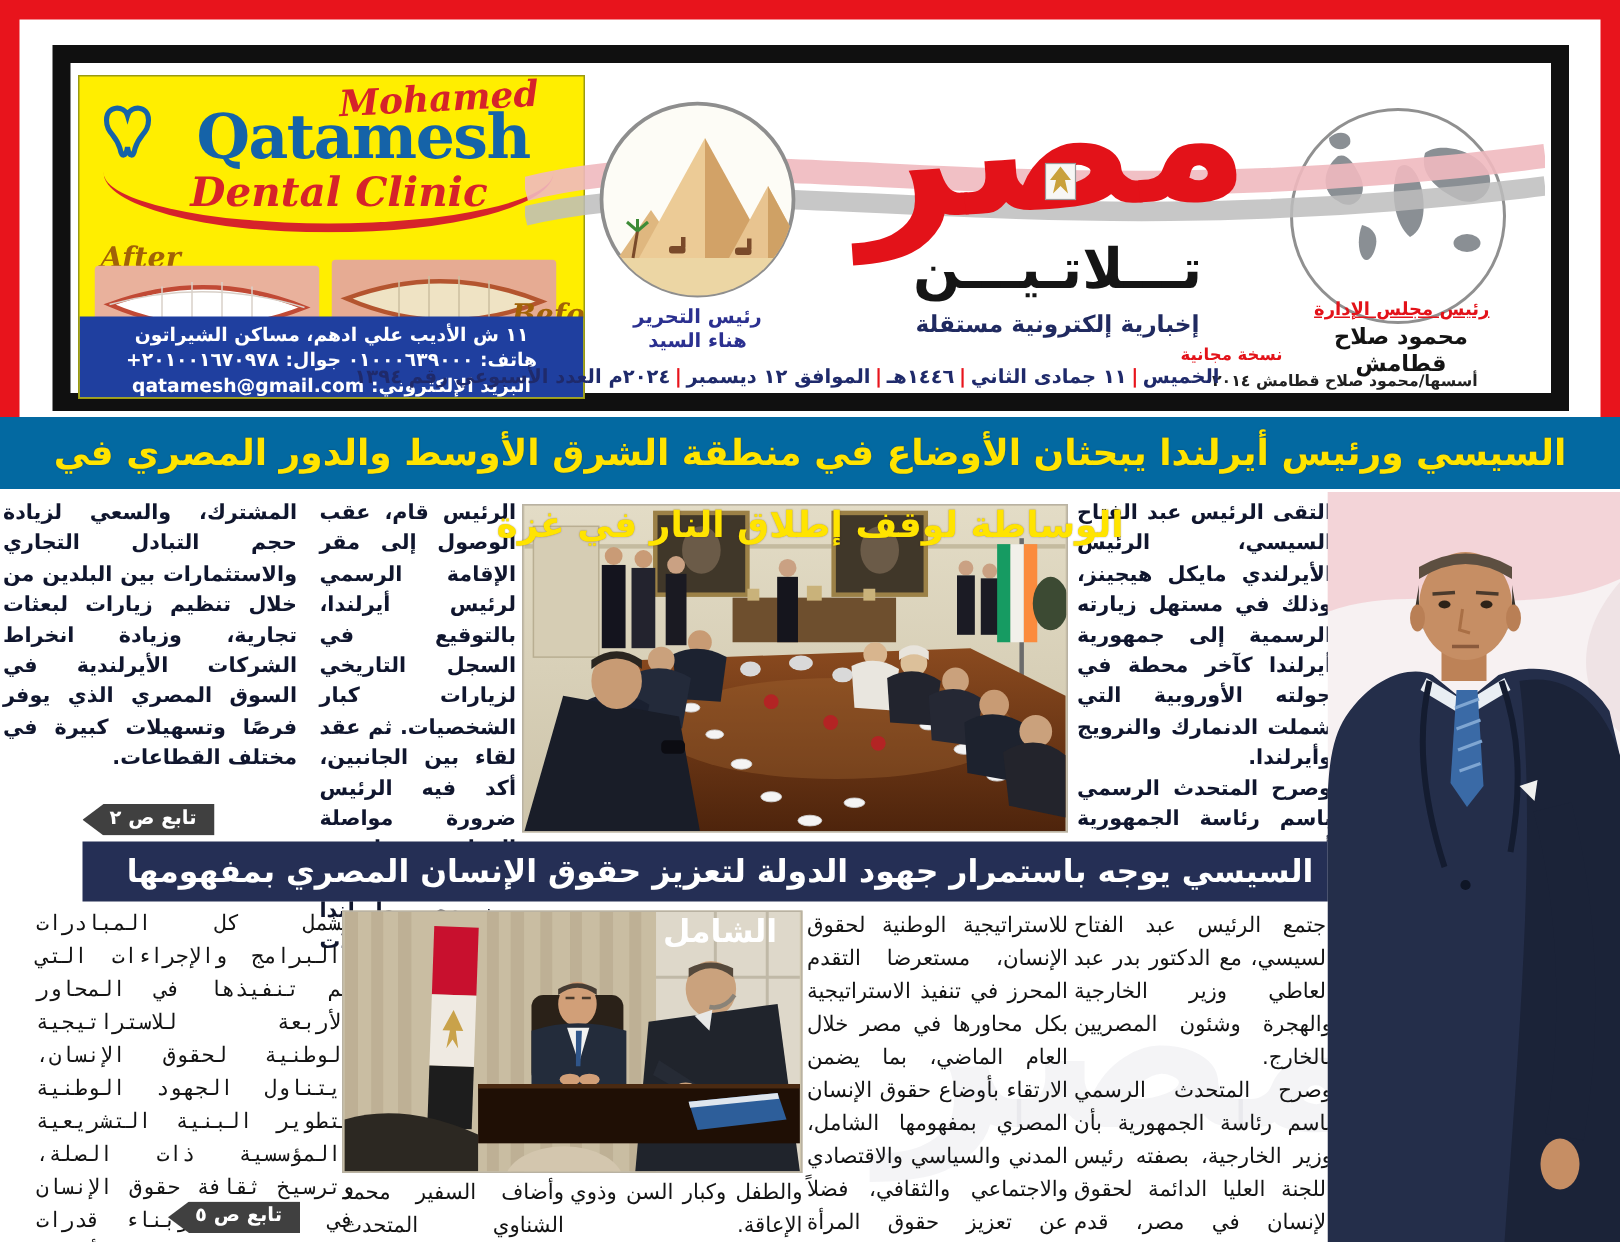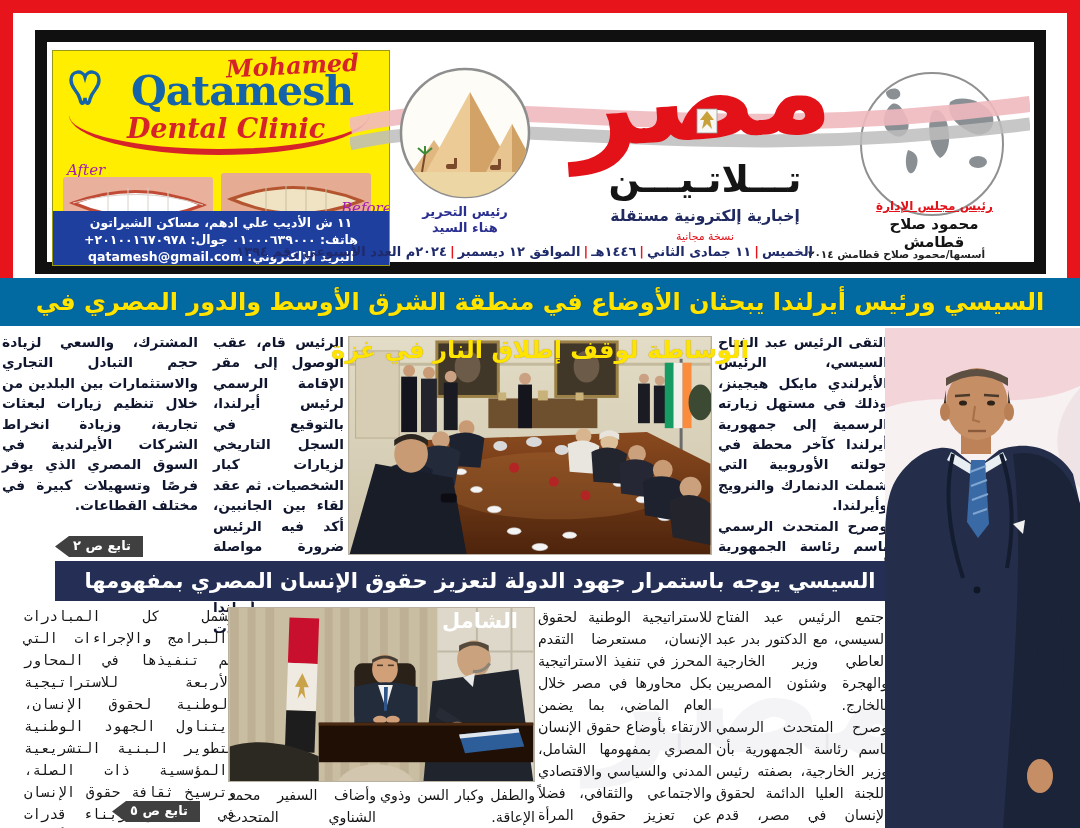--- a/index.html
+++ b/index.html
@@ -16,35 +16,35 @@
   .ad{left:52px;top:50px;width:338px;height:216px;background:#ffee00;border:1px solid #9a9a12;
       box-sizing:border-box;overflow:hidden;}
   .ad .mohamed{position:absolute;right:30px;top:0px;color:#d6232a;font-family:"DejaVu Serif",serif;
       font-style:italic;font-weight:bold;font-size:24px;transform:rotate(-3deg);}
   .ad .qatamesh{position:absolute;left:44px;top:16px;width:290px;color:#1563a8;text-align:center;
       font-family:"DejaVu Serif",serif;font-weight:bold;font-size:41px;letter-spacing:-1px;}
   .ad .dclinic{position:absolute;left:58px;top:62px;width:230px;color:#d6232a;text-align:center;
       font-family:"DejaVu Serif",serif;font-style:italic;font-weight:bold;font-size:27px;}
   .ad .swoosh{position:absolute;left:16px;top:58px;width:300px;height:40px;
       border-bottom:6px solid #d6232a;border-radius:0 0 150px 150px / 0 0 40px 40px;}
-  .ad .after,.ad .before{position:absolute;color:#a21caf;font-family:"DejaVu Serif",serif;
-      font-style:italic;font-weight:normal;font-size:15px;}
+  .ad .after,.ad .before{position:absolute;color:#a16207;font-family:"DejaVu Serif",serif;
+      font-style:italic;font-weight:bold;font-size:19px;}
   .ad .bluebar{position:absolute;left:0;bottom:0;width:100%;height:54px;background:#1f3f9f;
       color:#fff;font-weight:bold;font-size:12.5px;line-height:17px;text-align:center;
       direction:rtl;padding-top:3px;box-sizing:border-box;}
   
   .editor{left:398px;top:204px;width:134px;color:#2b3090;font-weight:bold;font-size:13px;
       line-height:16px;text-align:center;direction:rtl;}
   .logo-main{left:530px;top:28px;width:340px;height:142px;line-height:140px;text-align:center;
       color:#e31219;font-weight:bold;font-size:118px;transform:rotate(-4deg);z-index:2;}
   .logo-sub{left:545px;top:158px;width:320px;text-align:center;color:#151515;font-weight:bold;
       font-size:37px;letter-spacing:2px;z-index:2;}
   .tagline{left:555px;top:207px;width:300px;text-align:center;color:#202a60;font-weight:bold;
       font-size:15.5px;direction:rtl;}
-  .freecopy{left:555px;top:230px;width:300px;text-align:center;color:#e31219;font-weight:normal;
+  .freecopy{left:555px;top:230px;width:300px;color:#e31219;font-weight:bold;
       font-size:11px;direction:rtl;}
   .chair-title{left:872px;top:199px;width:125px;text-align:center;color:#e31219;font-weight:bold;
       font-size:12px;text-decoration:underline;direction:rtl;}
   .chair-name{left:860px;top:215px;width:148px;text-align:center;color:#141414;font-weight:bold;
       font-size:15px;direction:rtl;}
   .founded{left:808px;top:248px;width:210px;color:#222;font-weight:bold;font-size:10.5px;
       direction:rtl;text-align:left;}
   .dateline{left:388px;top:244px;width:425px;color:#1f2a6b;font-weight:bold;font-size:13px;
       direction:rtl;text-align:center;white-space:nowrap;}
   .dateline .sep{color:#e8141c;padding:0 3px;}

